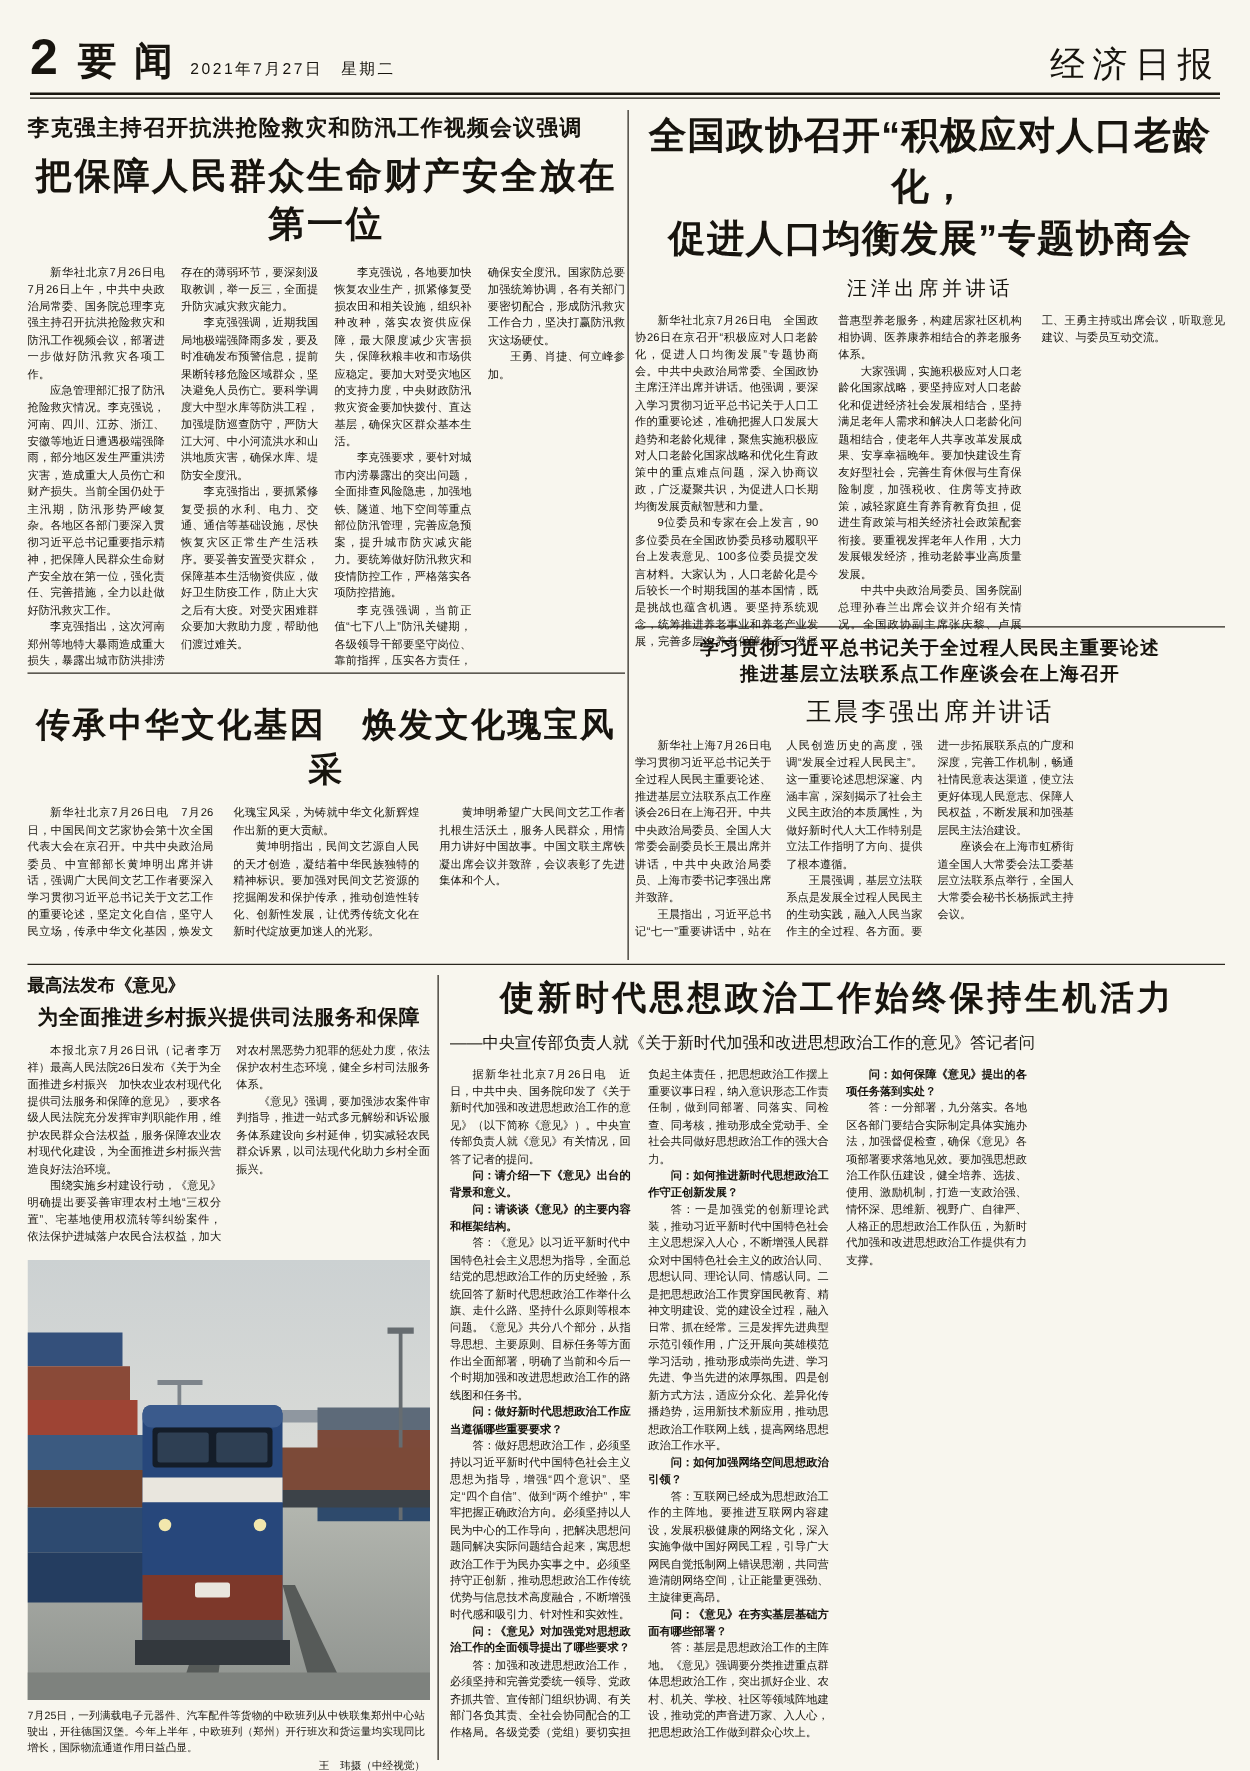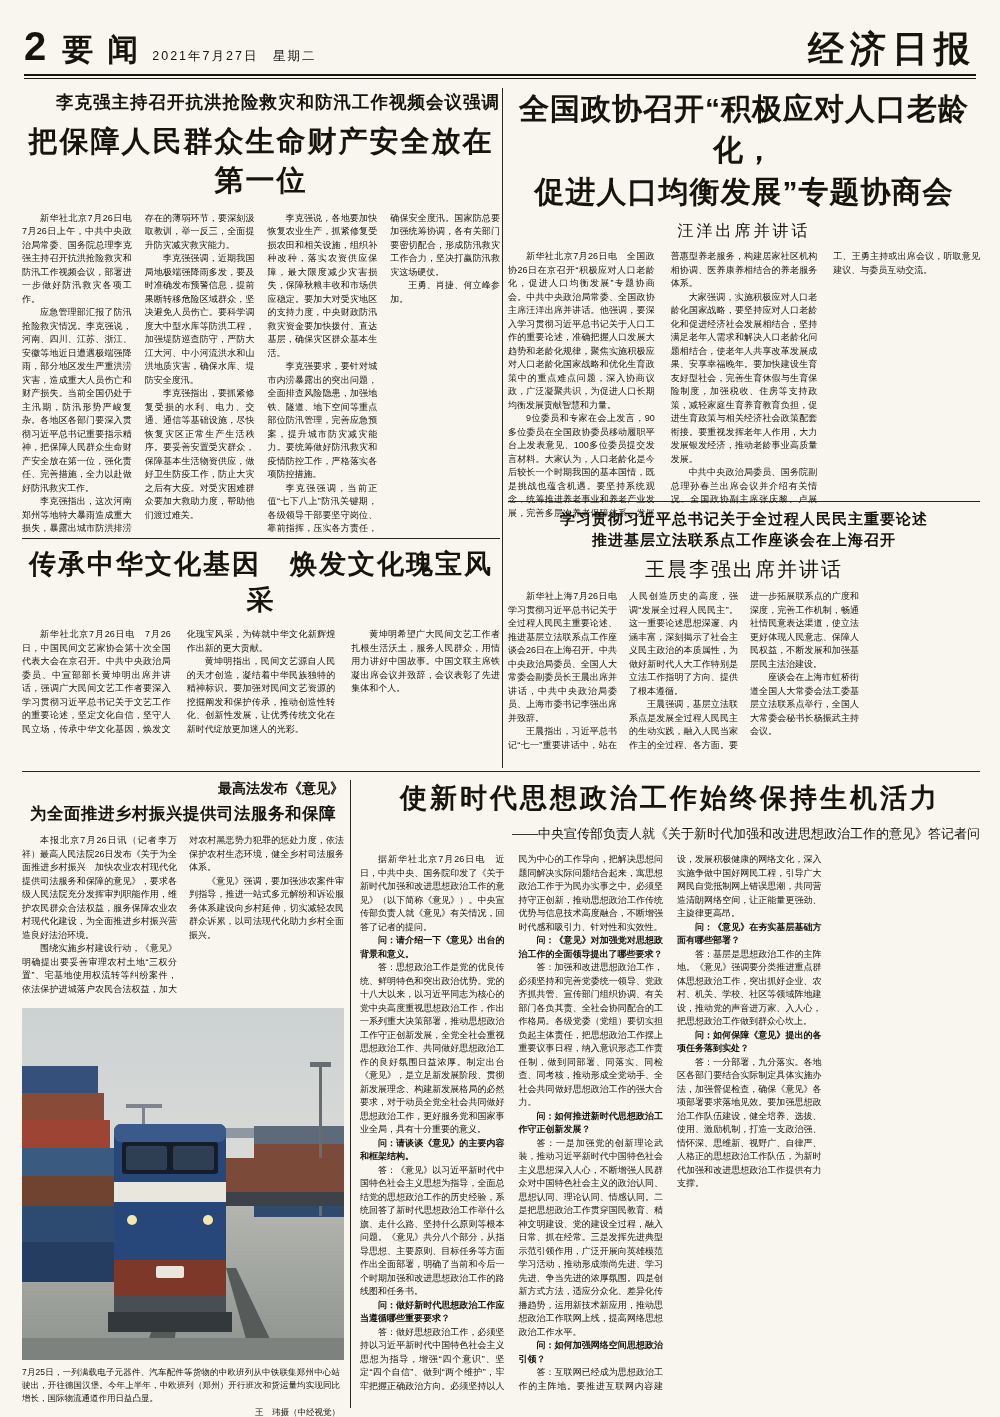--- a/index.html
+++ b/index.html
@@ -14,25 +14,25 @@
     position:absolute; left:24px; right:24px; top:14px; height:62px;
     border-bottom:2px solid #17140e;
     display:flex; align-items:flex-end; justify-content:space-between;
     padding-bottom:8px;
   }
   .hdr::after{ content:""; position:absolute; left:0; right:0; bottom:-5px; height:1px; background:#17140e; }
   .hdr-left { display:flex; align-items:baseline; }
   .pagenum { font-size:40px; font-weight:900; line-height:1; }
   .section { font-size:31px; font-weight:900; letter-spacing:14px; margin-left:16px; line-height:1; }
   .pagedate { font-size:12.5px; letter-spacing:2px; }
-  .brand { font-size:36px; font-weight:700; letter-spacing:6px; line-height:1;
+  .brand { font-size:28px; font-weight:400; letter-spacing:6px; line-height:1;
            font-family:"DejaVu Serif","Liberation Serif",serif; }
   
   .art { position:absolute; }
-  .kicker { text-align:right; font-weight:700; }
+  .kicker { text-align:left; font-weight:700; }
   .hl { text-align:center; font-weight:900; }
   .byline { text-align:center; }
   .bodytext { text-align:justify; font-size:9px; line-height:1.5; column-fill:auto; }
   .bodytext p { text-indent:2em; margin:0; }
   .bodytext p.q { font-weight:700; }
   
   .flood { left:22px; top:88px; width:478px; height:446px; }
   .flood .kicker { font-size:17.5px; letter-spacing:1px; padding:2px 0 8px; }
   .flood .hl { font-size:29px; line-height:1.34; letter-spacing:2px; }
   .flood .bodytext { margin-top:12px; height:332px; column-count:4; column-gap:13px; }
@@ -42,36 +42,36 @@
   .aging .byline { font-size:16px; margin:9px 0 8px; letter-spacing:3px; }
   .aging .bodytext { height:282px; column-count:3; column-gap:16px; }
   
   .democracy { left:508px; top:508px; width:472px; height:258px; }
   .democracy .hl { font-size:15px; line-height:1.4; letter-spacing:1px; }
   .democracy .byline { font-size:20px; margin:6px 0 7px; letter-spacing:2px; }
   .democracy .bodytext { height:168px; column-count:4; column-gap:12px; }
   
   .culture { left:22px; top:546px; width:478px; height:218px; }
   .culture .kicker { font-size:15px; padding-bottom:6px; letter-spacing:1px; }
-  .culture .hl { font-size:27px; letter-spacing:2px; }
+  .culture .hl { font-size:27px; letter-spacing:2px;margin-top:16px; }
   .culture .bodytext { margin-top:10px; height:132px; column-count:3; column-gap:16px; }
   
   .court { left:22px; top:780px; width:322px; height:224px; }
   .court .kicker { font-size:14px; padding-bottom:5px; }
   .court .hl { font-size:16.5px; letter-spacing:0.5px; }
   .court .bodytext { margin-top:9px; height:162px; column-count:2; column-gap:12px; }
   
   .photo { position:absolute; left:22px; top:1008px; width:318px; }
   .photo svg { display:block; width:322px; height:352px; }
   .caption { font-size:8.5px; line-height:1.55; text-align:justify; margin-top:6px; }
   .credit { display:block; text-align:right; font-size:8.5px; margin-top:1px; }
   
   .ideology { left:360px; top:780px; width:620px; height:630px; }
   .ideology .hl { font-size:27px; letter-spacing:3px; }
-  .ideology .subhead { text-align:right; font-size:13px; margin:9px 0 10px; }
+  .ideology .subhead { text-align:left; font-size:13px; margin:9px 0 10px; }
   .ideology .bodytext { height:542px; column-count:4; column-gap:14px; }
   
   .div-line { position:absolute; background:#2a271f; }
   .v1 { left:502px; top:88px; width:1px; height:680px; }
   .h1 { left:22px;  top:538px; width:478px; height:1px; }
   .h2 { left:508px; top:501px; width:472px; height:1px; }
   .h3 { left:22px;  top:771px; width:958px; height:1px; }
   .v2 { left:350px; top:780px; width:1px; height:628px; }
 </style>
 </head>
@@ -218,21 +218,20 @@
       <span class="credit">王　玮摄（中经视觉）</span>
     </figcaption>
   </figure>
 
   <section class="art ideology">
     <div class="hl">使新时代思想政治工作始终保持生机活力</div>
     <div class="subhead">——中央宣传部负责人就《关于新时代加强和改进思想政治工作的意见》答记者问</div>
     <div class="bodytext">
         <p>据新华社北京7月26日电　近日，中共中央、国务院印发了《关于新时代加强和改进思想政治工作的意见》（以下简称《意见》）。中央宣传部负责人就《意见》有关情况，回答了记者的提问。</p>
         <p class="q">问：请介绍一下《意见》出台的背景和意义。</p>
-        <p>答：思想政治工作是党的优良传统、鲜明特色和突出政治优势。党的十八大以来，以习近平同志为核心的党中央高度重视思想政治工作，作出一系列重大决策部署，推动思想政治工作守正创新发展，全党全社会重视思想政治工作、共同做好思想政治工作的良好氛围日益浓厚。制定出台《意见》，是立足新发展阶段、贯彻新发展理念、构建新发展格局的必然要求，对于动员全党全社会共同做好思想政治工作，更好服务党和国家事业全局，具有十分重要的意义。</p>
         <p class="q">问：请谈谈《意见》的主要内容和框架结构。</p>
         <p>答：《意见》以习近平新时代中国特色社会主义思想为指导，全面总结党的思想政治工作的历史经验，系统回答了新时代思想政治工作举什么旗、走什么路、坚持什么原则等根本问题。《意见》共分八个部分，从指导思想、主要原则、目标任务等方面作出全面部署，明确了当前和今后一个时期加强和改进思想政治工作的路线图和任务书。</p>
         <p class="q">问：做好新时代思想政治工作应当遵循哪些重要要求？</p>
         <p>答：做好思想政治工作，必须坚持以习近平新时代中国特色社会主义思想为指导，增强“四个意识”、坚定“四个自信”、做到“两个维护”，牢牢把握正确政治方向。必须坚持以人民为中心的工作导向，把解决思想问题同解决实际问题结合起来，寓思想政治工作于为民办实事之中。必须坚持守正创新，推动思想政治工作传统优势与信息技术高度融合，不断增强时代感和吸引力、针对性和实效性。</p>
         <p class="q">问：《意见》对加强党对思想政治工作的全面领导提出了哪些要求？</p>
         <p>答：加强和改进思想政治工作，必须坚持和完善党委统一领导、党政齐抓共管、宣传部门组织协调、有关部门各负其责、全社会协同配合的工作格局。各级党委（党组）要切实担负起主体责任，把思想政治工作摆上重要议事日程，纳入意识形态工作责任制，做到同部署、同落实、同检查、同考核，推动形成全党动手、全社会共同做好思想政治工作的强大合力。</p>
         <p class="q">问：如何推进新时代思想政治工作守正创新发展？</p>
         <p>答：一是加强党的创新理论武装，推动习近平新时代中国特色社会主义思想深入人心，不断增强人民群众对中国特色社会主义的政治认同、思想认同、理论认同、情感认同。二是把思想政治工作贯穿国民教育、精神文明建设、党的建设全过程，融入日常、抓在经常。三是发挥先进典型示范引领作用，广泛开展向英雄模范学习活动，推动形成崇尚先进、学习先进、争当先进的浓厚氛围。四是创新方式方法，适应分众化、差异化传播趋势，运用新技术新应用，推动思想政治工作联网上线，提高网络思想政治工作水平。</p>
         <p class="q">问：如何加强网络空间思想政治引领？</p>
         <p>答：互联网已经成为思想政治工作的主阵地。要推进互联网内容建设，发展积极健康的网络文化，深入实施争做中国好网民工程，引导广大网民自觉抵制网上错误思潮，共同营造清朗网络空间，让正能量更强劲、主旋律更高昂。</p>

